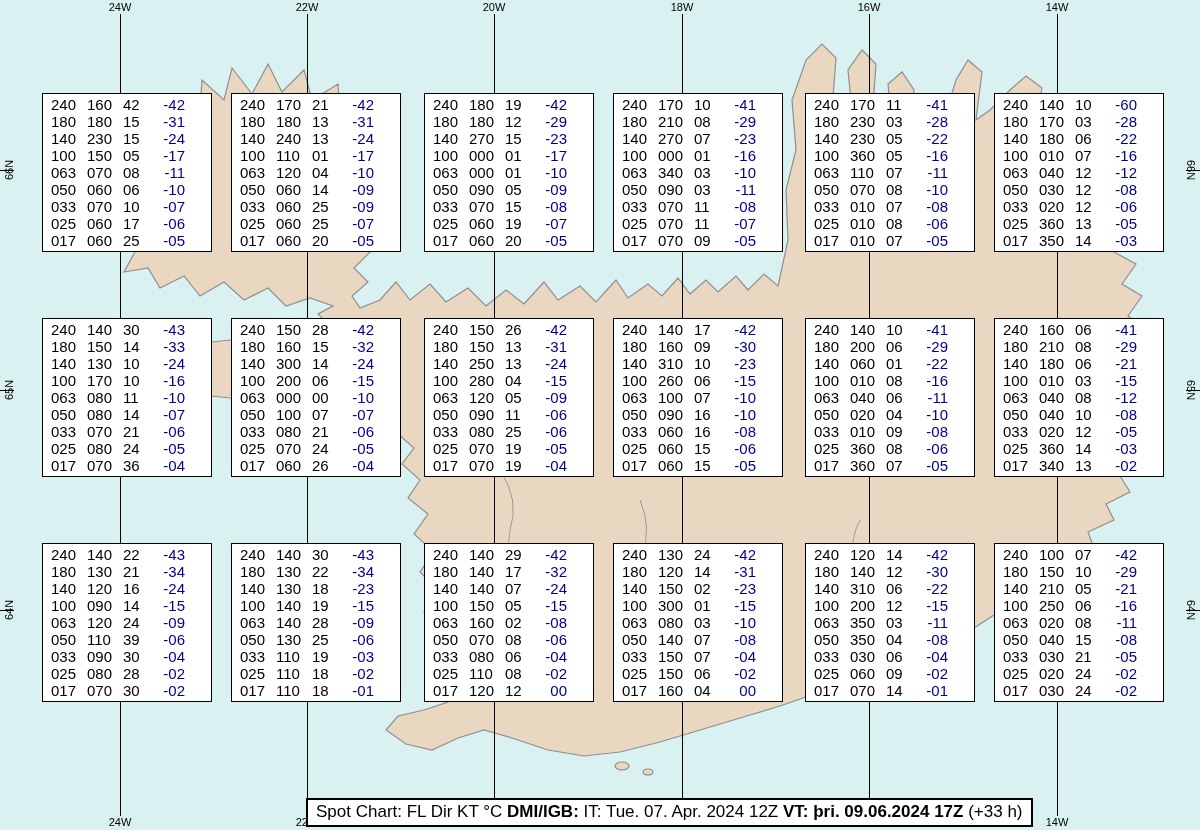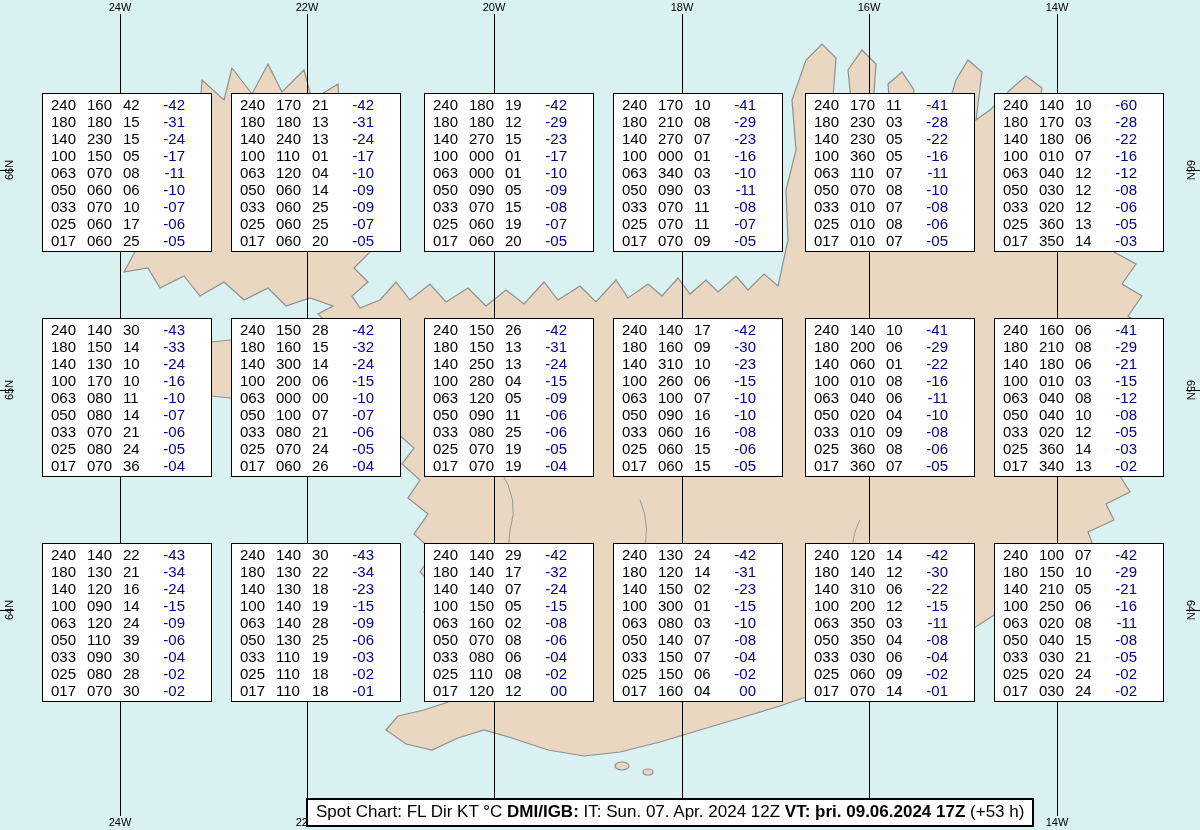--- a/index.html
+++ b/index.html
@@ -1092,15 +1092,15 @@
         </div>
         <div class="spot-line">
           <span class="c-fl">017</span>
           <span class="c-dir">030</span>
           <span class="c-kt">24</span>
           <span class="c-tmp">-02</span>
         </div>
       </div>
     </div>
 
-  <div id="caption"><span>Spot Chart: FL Dir KT °C </span><span class="bold">DMI/IGB:</span><span> IT: Sun. 07. Apr. 2024 12Z </span><span class="bold">VT: þri. 09.06.2024 17Z</span><span> (+53 h)</span></div>
+  <div id="caption"><span>Spot Chart: FL Dir KT °C </span><span class="bold">DMI/IGB:</span><span> IT: Tue. 07. Apr. 2024 12Z </span><span class="bold">VT: þri. 09.06.2024 17Z</span><span> (+33 h)</span></div>
 
 </div>
 
 </body></html>

